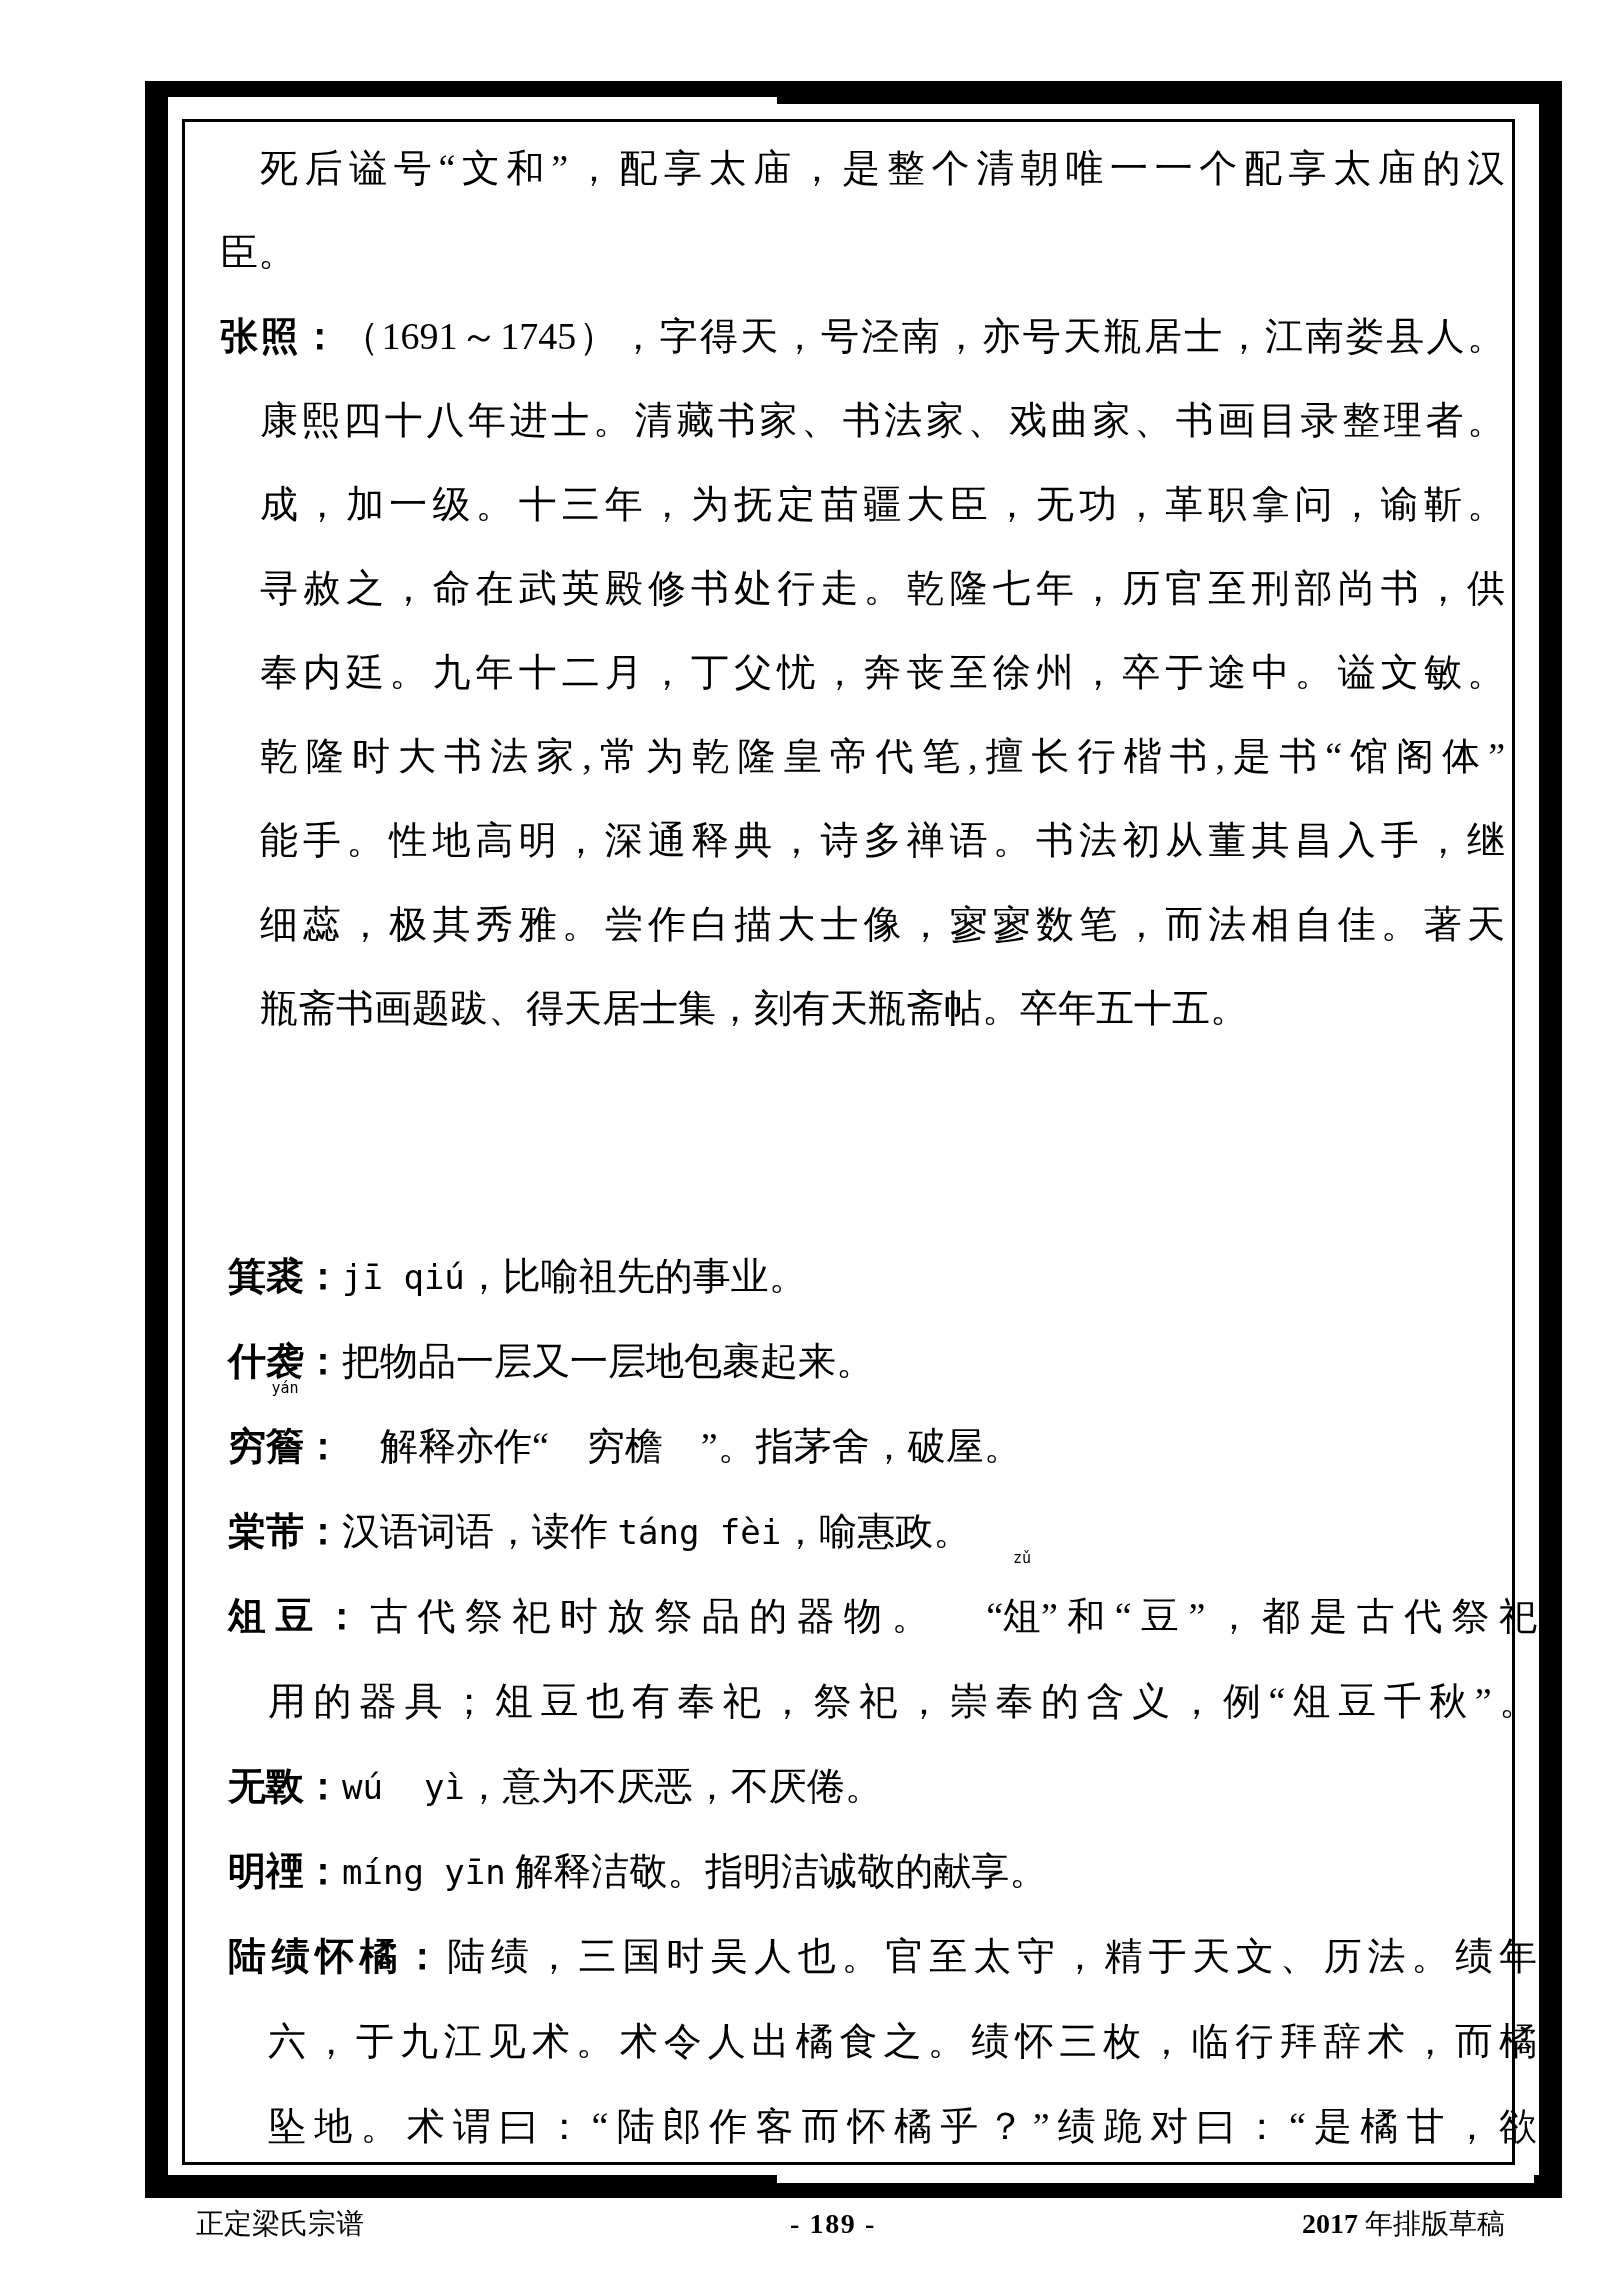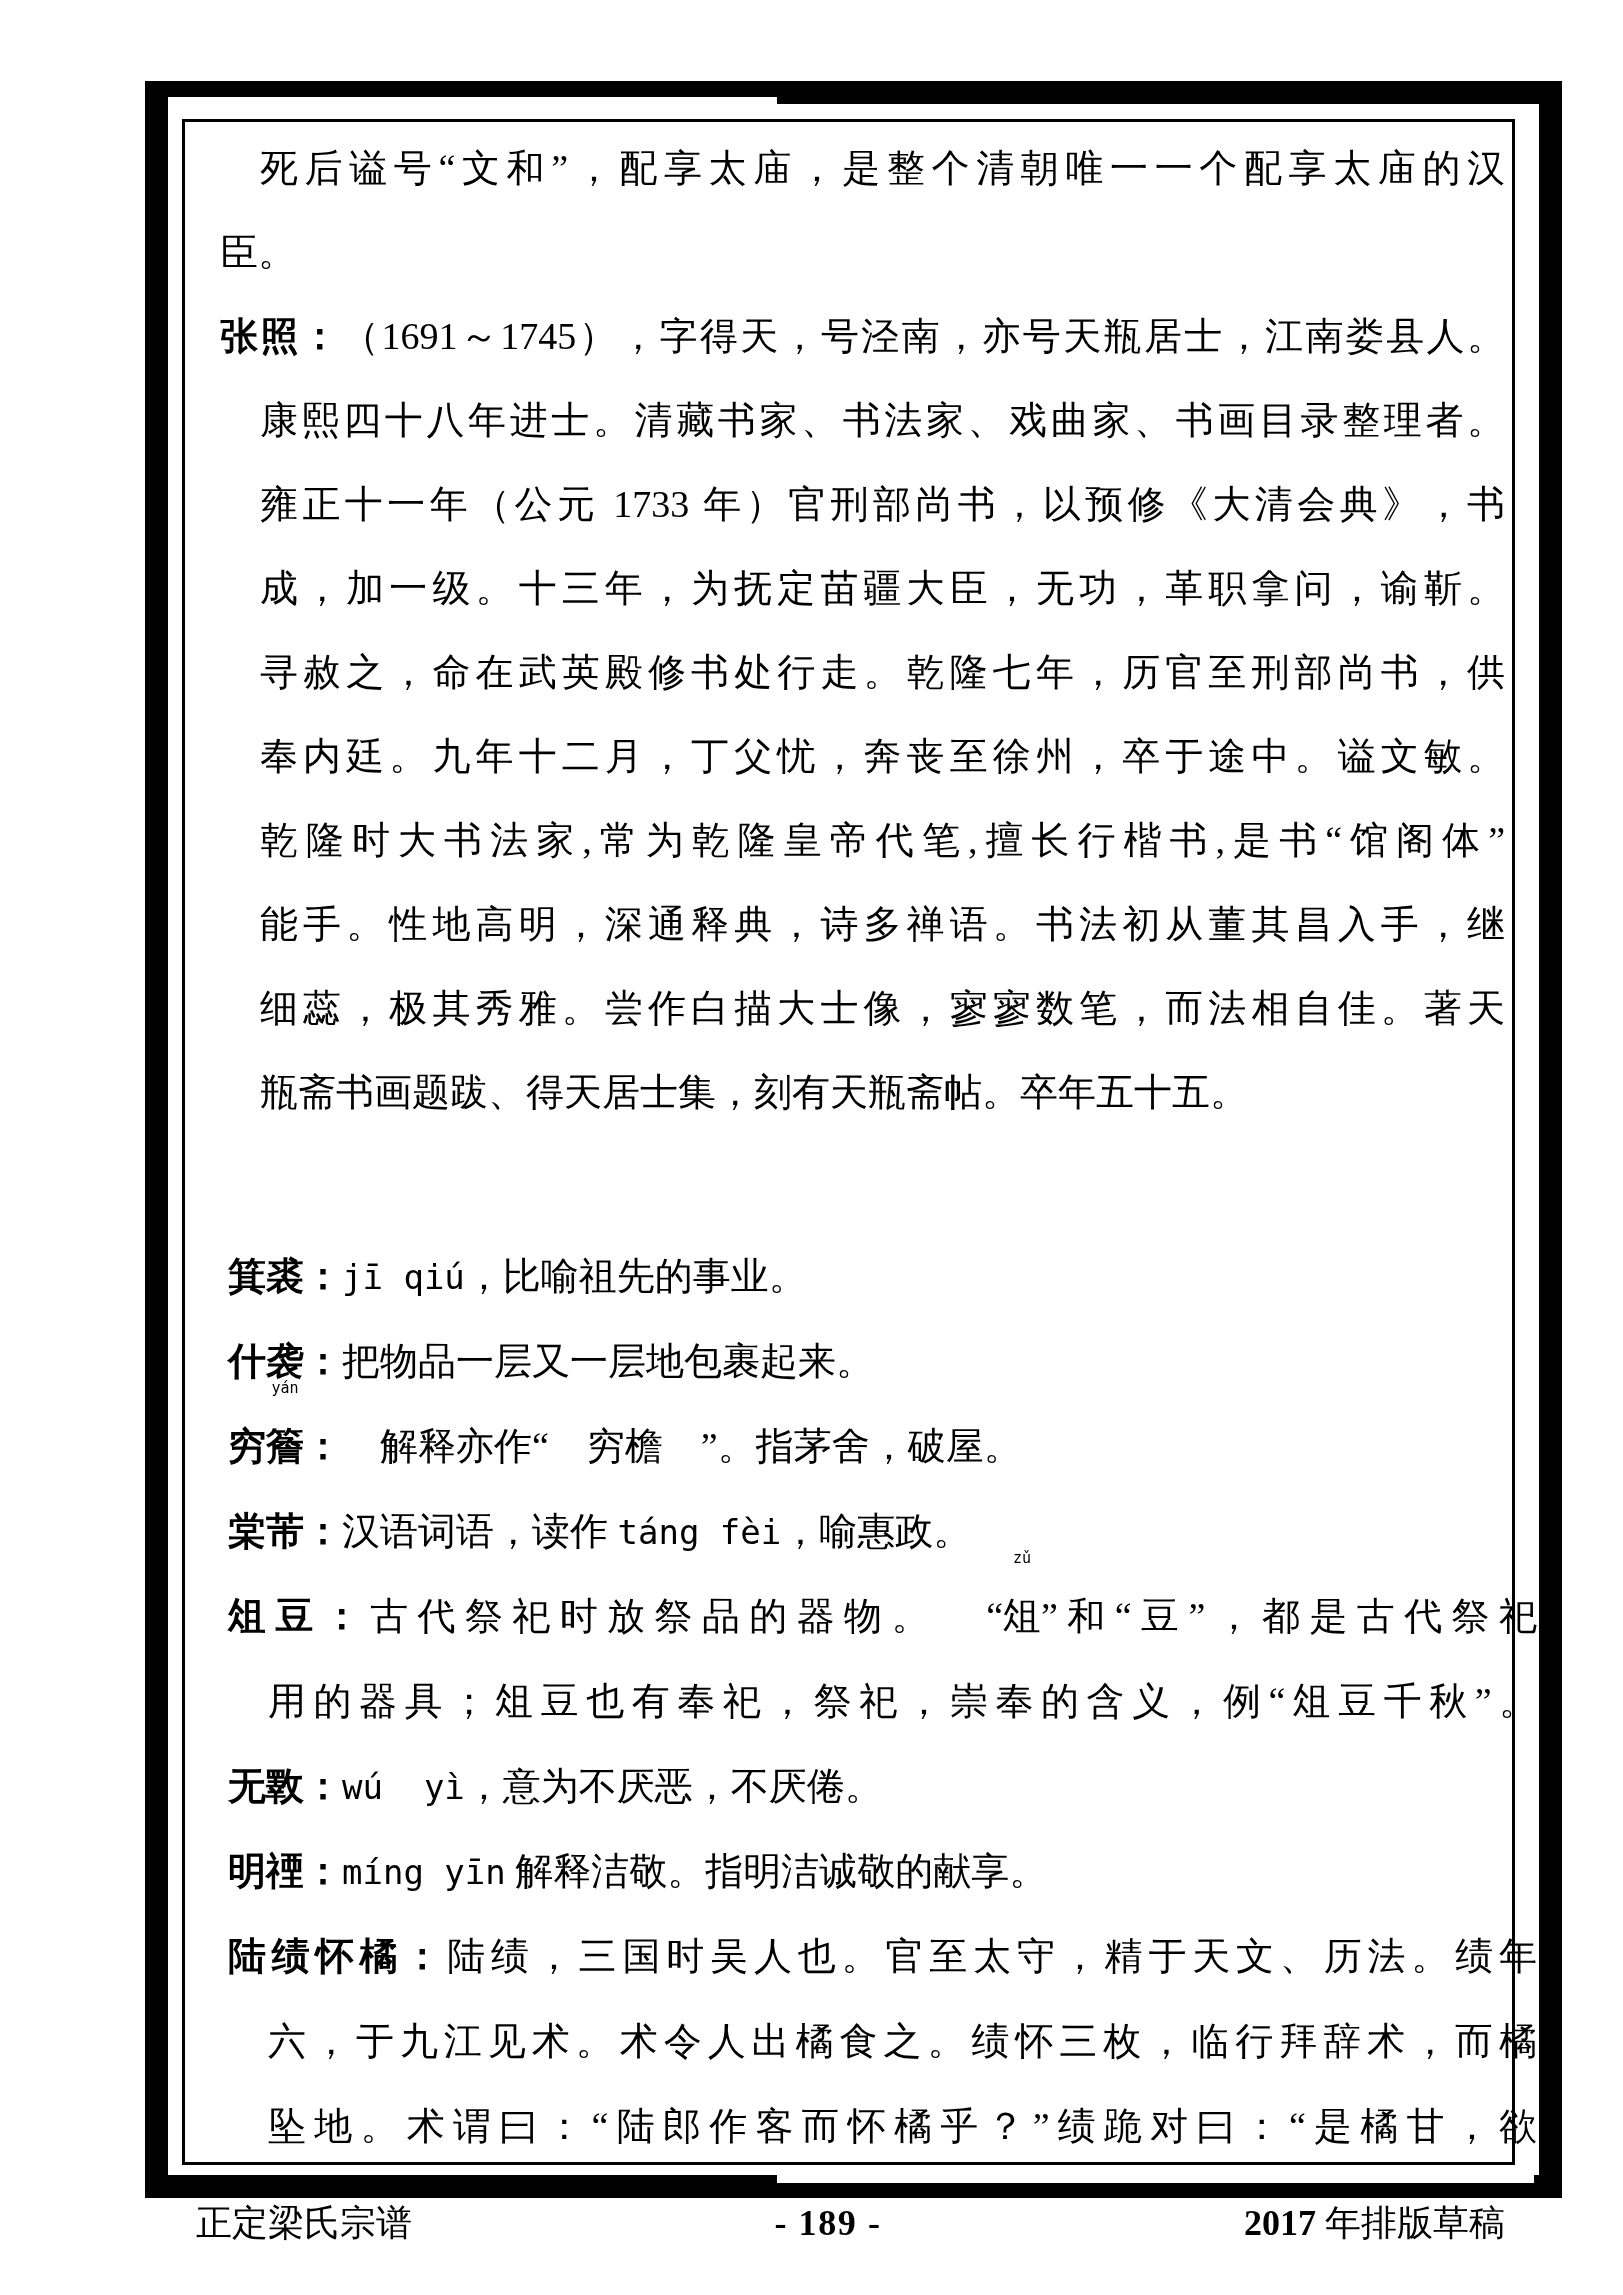--- a/index.html
+++ b/index.html
@@ -37,39 +37,38 @@
   .rt{
     position:absolute;left:50%;top:-26px;transform:translateX(-50%);
     font-family:"DejaVu Sans Mono",monospace;font-size:15px;font-style:normal;
     font-weight:normal;line-height:21px;white-space:nowrap;
   }
 
   
   .footer{
     position:absolute;left:196px;top:2202px;width:1309px;
     display:flex;justify-content:space-between;align-items:baseline;
-    font-size:36px;line-height:43px;
+    font-size:28px;line-height:43px;
   }
   .footer .pageno{font-weight:bold;letter-spacing:1.6px;}
   .footer .yr{font-weight:bold;}
 </style>
 </head>
 <body>
 
 <div class="outer-frame"></div>
 <div class="inner-frame"></div>
 <div class="slit slit-top"></div>
 <div class="slit slit-bottom"></div>
 
 <div id="biography" class="textcol">
     <div class="line ind full"><span class="seg">死后谥号“文和”，配享太庙，是整个清朝唯一一个配享太庙的汉</span></div>
     <div class="line"><span class="seg">臣。</span></div>
     <div class="line full"><span class="seg term">张照：</span><span class="seg">（1691～1745），字得天，号泾南，亦号天瓶居士，江南娄县人。</span></div>
     <div class="line ind full"><span class="seg">康熙四十八年进士。清藏书家、书法家、戏曲家、书画目录整理者。</span></div>
-    <div class="line ind full"><span class="seg">雍正十一年（公元 1733 年）官刑部尚书，以预修《大清会典》，书</span></div>
     <div class="line ind full"><span class="seg">成，加一级。十三年，为抚定苗疆大臣，无功，革职拿问，谕靳。</span></div>
     <div class="line ind full"><span class="seg">寻赦之，命在武英殿修书处行走。乾隆七年，历官至刑部尚书，供</span></div>
     <div class="line ind full"><span class="seg">奉内廷。九年十二月，丁父忧，奔丧至徐州，卒于途中。谥文敏。</span></div>
     <div class="line ind full"><span class="seg">乾隆时大书法家,常为乾隆皇帝代笔,擅长行楷书,是书“馆阁体”</span></div>
     <div class="line ind full"><span class="seg">能手。性地高明，深通释典，诗多禅语。书法初从董其昌入手，继</span></div>
     <div class="line ind full"><span class="seg">细蕊，极其秀雅。尝作白描大士像，寥寥数笔，而法相自佳。著天</span></div>
     <div class="line ind"><span class="seg">瓶斋书画题跋、得天居士集，刻有天瓶斋帖。卒年五十五。</span></div>
   </div>
 <div id="glossary" class="textcol">
     <div class="line"><span class="seg term">箕裘：</span><span class="seg py">jī qiú</span><span class="seg">，比喻祖先的事业。</span></div>

